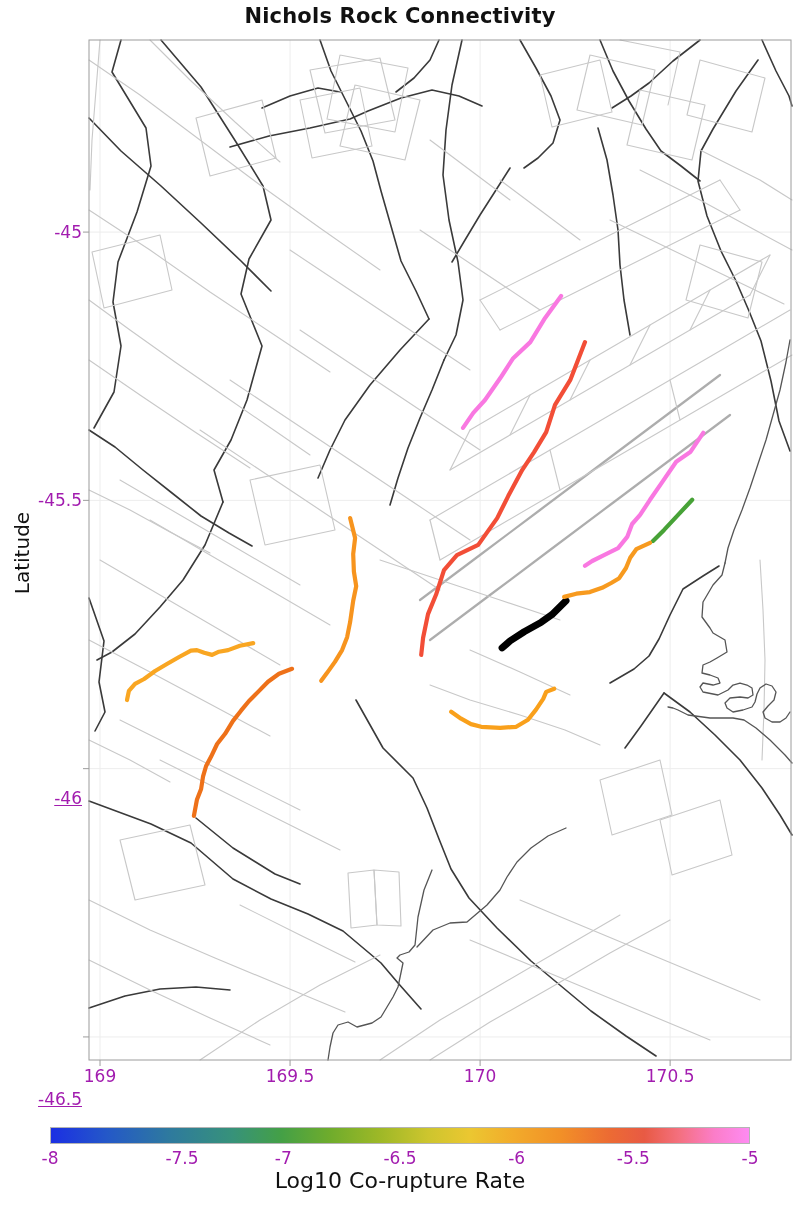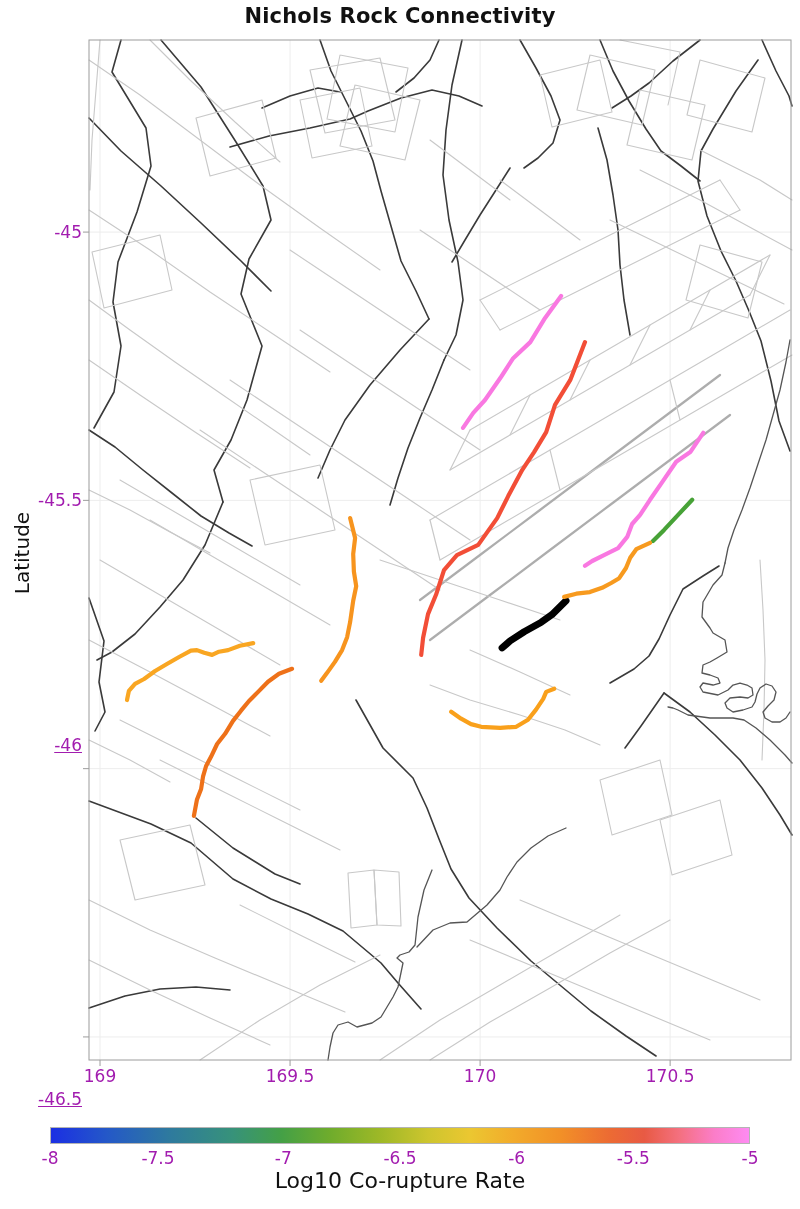--- a/index.html
+++ b/index.html
@@ -168,34 +168,34 @@
         <line x1="83" y1="500.36822724881574" x2="89" y2="500.36822724881574" class="tickmark"></line>
         <line x1="83" y1="768.6480799579167" x2="89" y2="768.6480799579167" class="tickmark"></line>
         <line x1="83" y1="1036.9279326670178" x2="89" y2="1036.9279326670178" class="tickmark"></line>
       </g>
   </svg>
 
   <div class="ylabel">Latitude</div>
   <div id="yticks">
       <span class="ticklab ytick" style="left: 22px; top: 222.088px;">-45</span>
       <span class="ticklab ytick" style="left: 22px; top: 490.368px;">-45.5</span>
-      <span class="ticklab ytick" style="left: 22px; top: 735px; text-decoration: underline;">-46</span>
+      <span class="ticklab ytick" style="left: 22px; top: 788px; text-decoration: underline;">-46</span>
       <span class="ticklab ytick" style="left: 22px; top: 1089px; text-decoration: underline;">-46.5</span>
     </div>
   <div id="xticks">
       <span class="ticklab xtick" style="left: 100.022px; top: 1066px;">169</span>
       <span class="ticklab xtick" style="left: 290.06px; top: 1066px;">169.5</span>
       <span class="ticklab xtick" style="left: 480.098px; top: 1066px;">170</span>
       <span class="ticklab xtick" style="left: 670.136px; top: 1066px;">170.5</span>
     </div>
 
   <div class="cbar" id="cbar" style="background: linear-gradient(90deg, rgb(27, 47, 227) 0%, rgb(36, 88, 200) 8%, rgb(46, 122, 158) 17%, rgb(55, 146, 122) 26%, rgb(68, 160, 70) 33%, rgb(111, 172, 44) 40%, rgb(157, 184, 39) 47%, rgb(205, 197, 46) 54%, rgb(235, 199, 49) 60%, rgb(242, 172, 43) 66%, rgb(242, 144, 39) 73%, rgb(236, 107, 51) 80%, rgb(232, 90, 68) 85%, rgb(244, 112, 127) 90%, rgb(251, 125, 200) 95%, rgb(254, 139, 242) 100%);"></div>
   <div id="cbticks">
       <span class="ticklab cbtick" style="left: 50px; top: 1148px;">-8</span>
-      <span class="ticklab cbtick" style="left: 158px; top: 1148px;">-7.5</span>
+      <span class="ticklab cbtick" style="left: 182px; top: 1148px;">-7.5</span>
       <span class="ticklab cbtick" style="left: 283.333px; top: 1148px;">-7</span>
       <span class="ticklab cbtick" style="left: 400px; top: 1148px; text-align: center;">-6.5</span>
       <span class="ticklab cbtick" style="left: 516.667px; top: 1148px;">-6</span>
       <span class="ticklab cbtick" style="left: 633.333px; top: 1148px;">-5.5</span>
       <span class="ticklab cbtick" style="left: 750px; top: 1148px;">-5</span>
     </div>
   <div class="cblabel">Log10 Co-rupture Rate</div>
 </div>
 
 </body></html>

